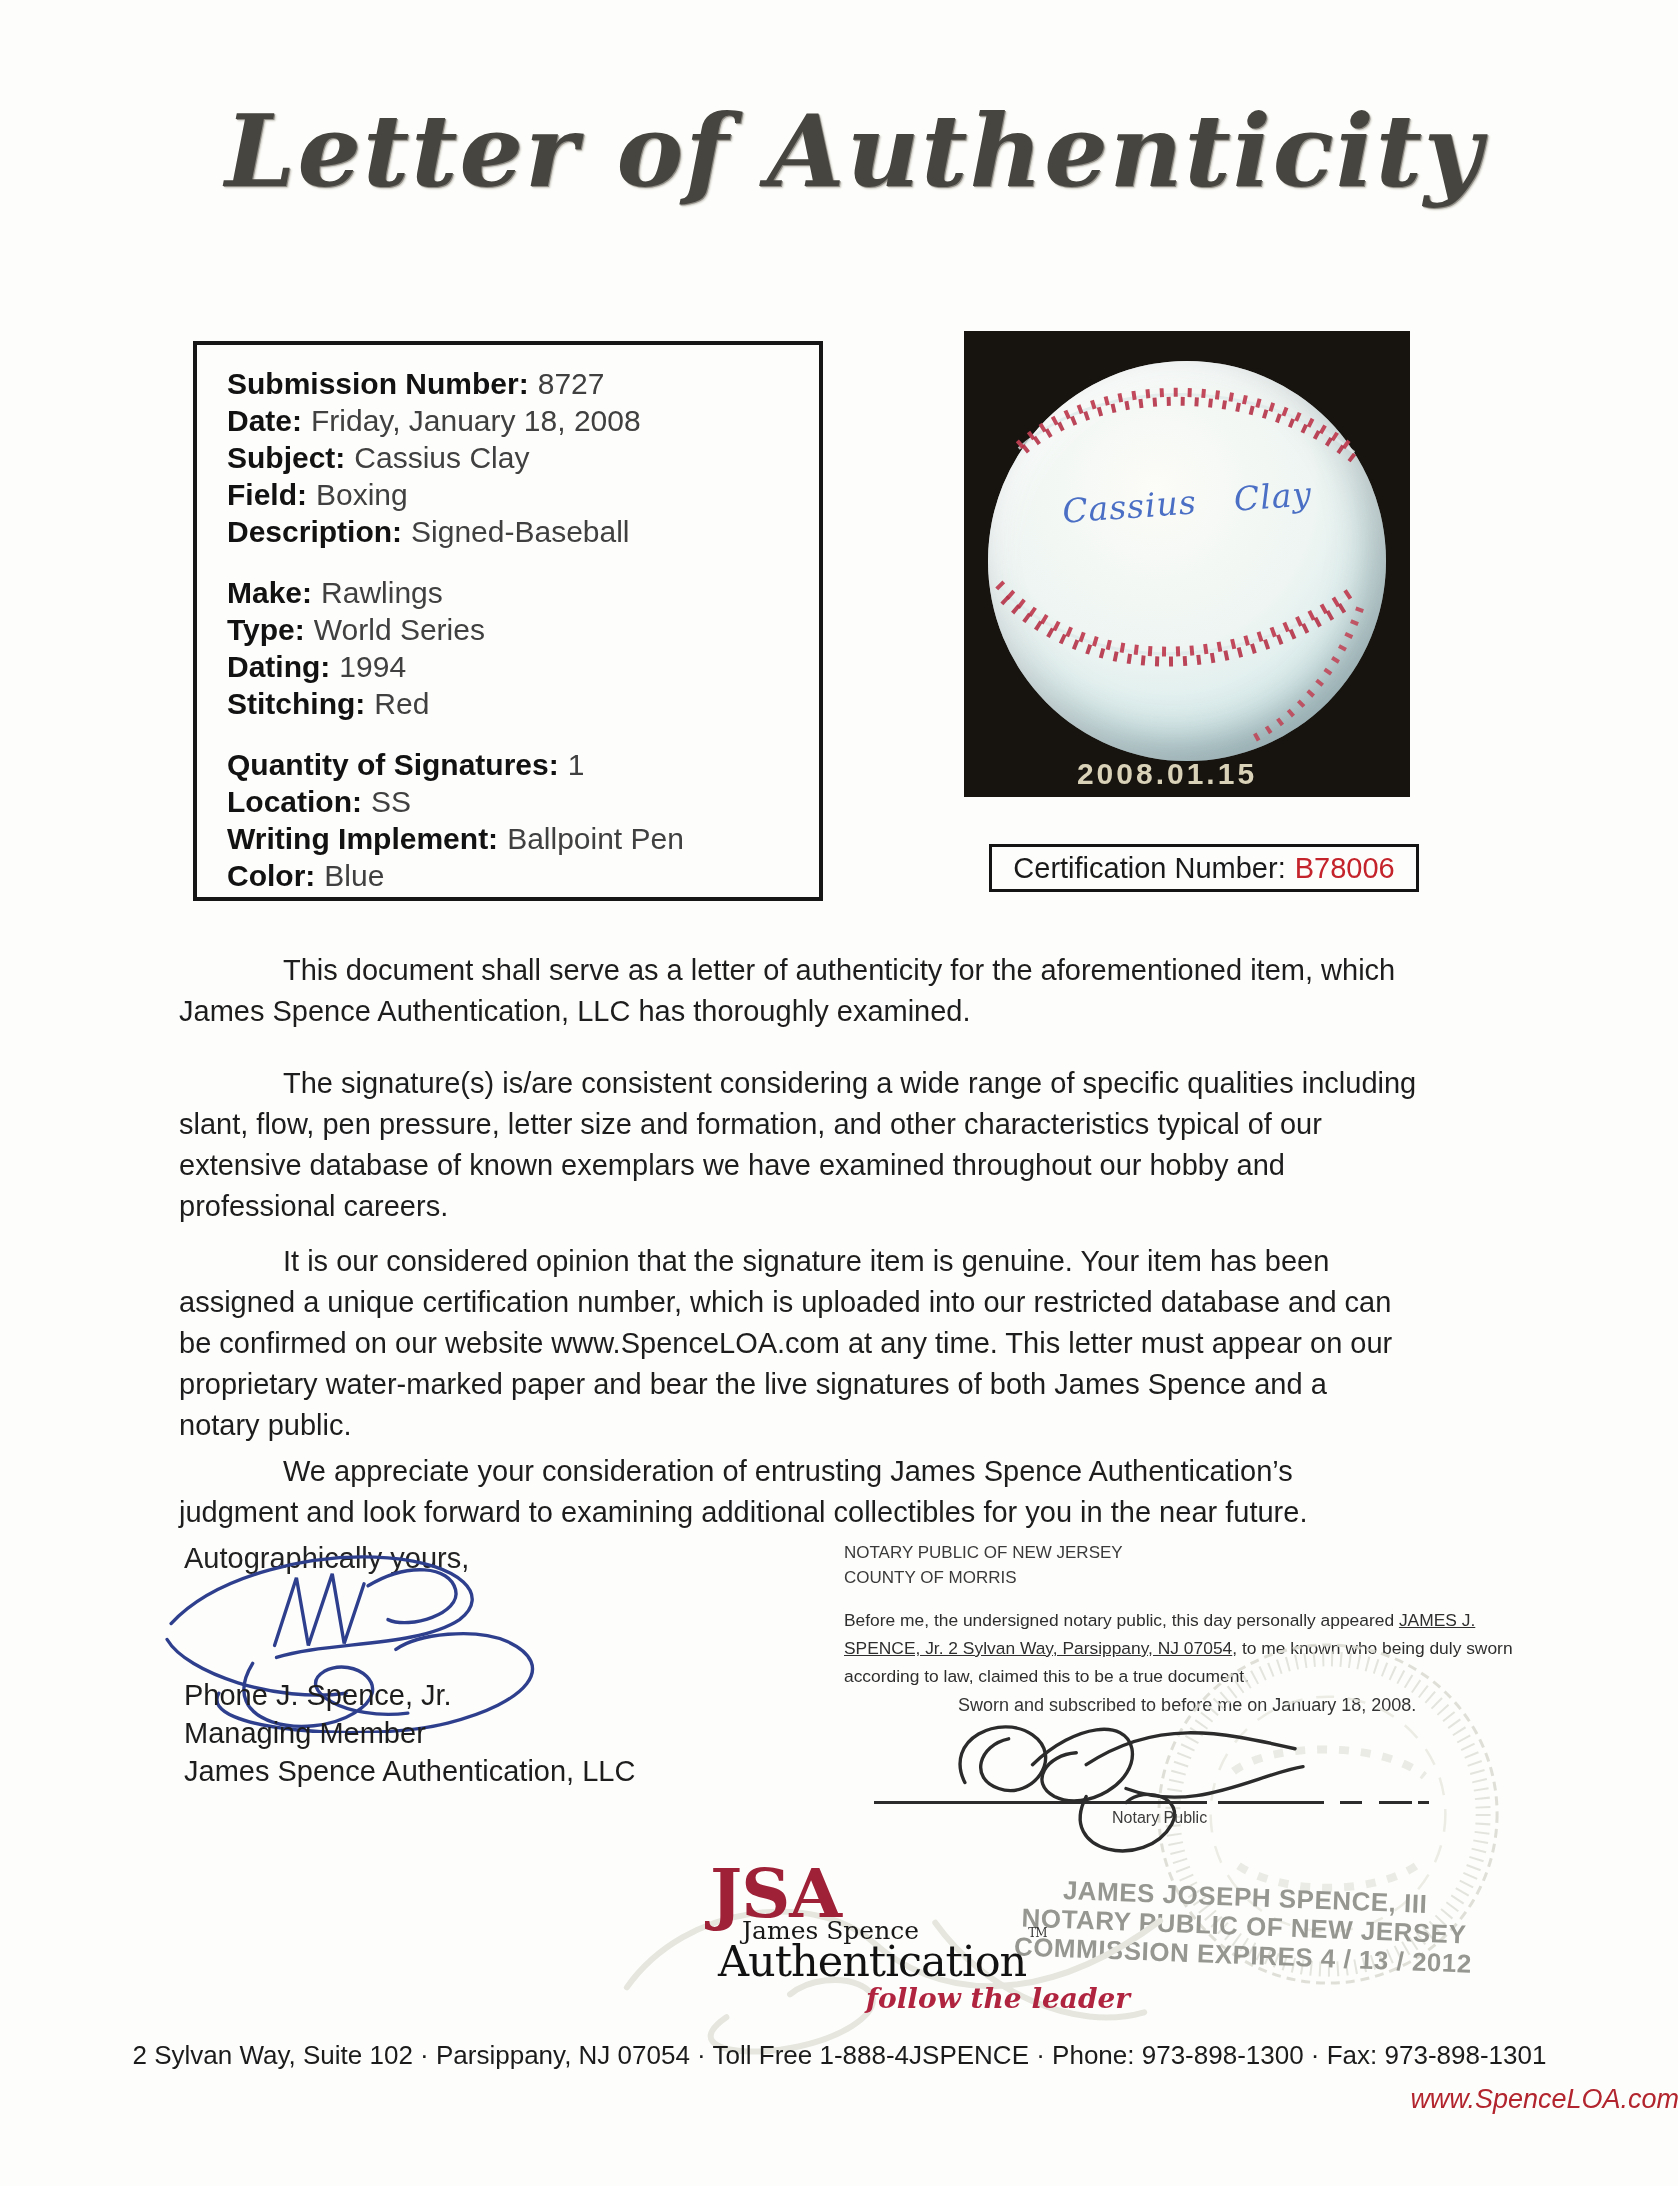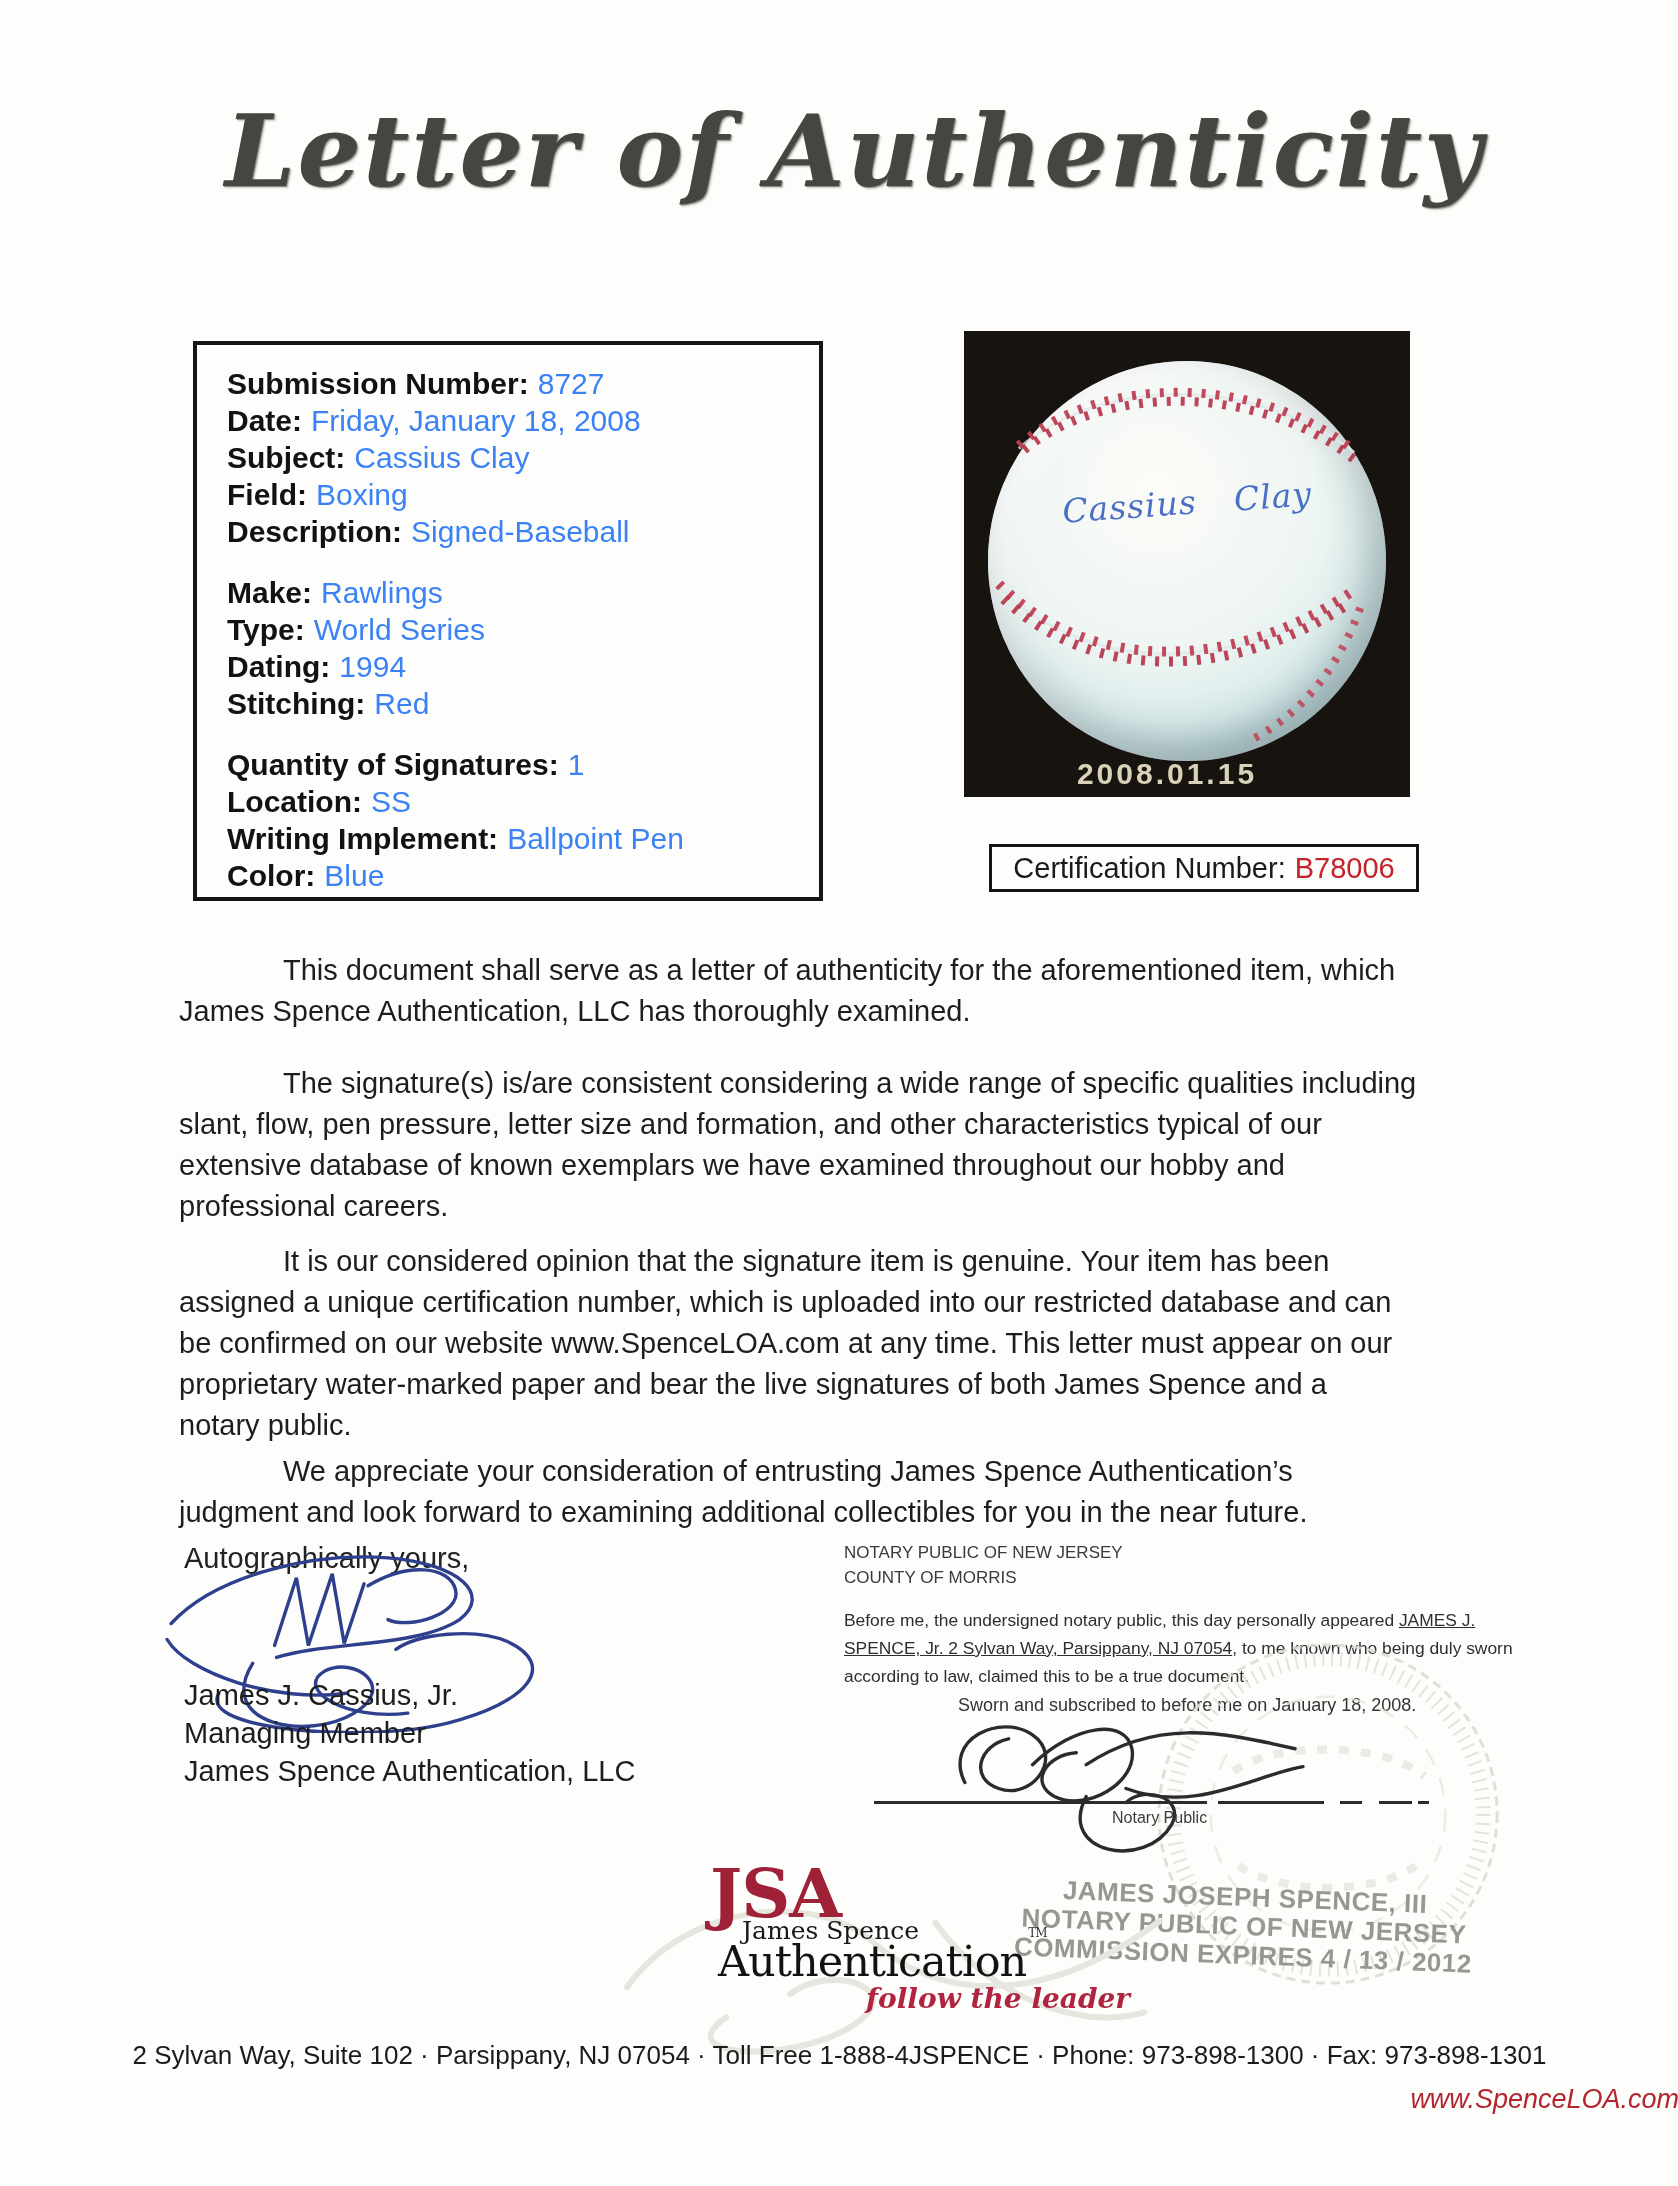--- a/index.html
+++ b/index.html
@@ -15,21 +15,21 @@
     font-size:100px;color:#47453f;letter-spacing:2px;
     text-shadow:1px 1px 0 #8d8b84, 2px 2px 2px #c9c7bf;
   }
   
   .info-box{
     position:absolute;left:193px;top:341px;width:630px;height:560px;
     border:4px solid #161616;box-sizing:border-box;
     padding:20px 8px 0 30px;font-size:30px;line-height:37px;white-space:nowrap;
   }
   .irow .ilabel{font-weight:bold;color:#121212;}
-  .irow .ival{color:#3b82f6;margin-left:9px;text-align:center;}
+  .irow .ival{color:#404040;margin-left:9px;text-align:center;}
   .igap{height:24px;}
   
   .photo{
     position:absolute;left:964px;top:331px;width:446px;height:466px;
     background:#17130f;overflow:hidden;
   }
   .ball{
     position:absolute;left:24px;top:30px;width:398px;height:400px;border-radius:50%;
     background:radial-gradient(circle at 42% 32%, #fcfcf8 0%, #eef5f2 45%, #d9ecec 68%, #bfdde0 85%, #93b0b5 99%);
     box-shadow:inset -14px -20px 40px rgba(40,60,70,.35), inset 10px 12px 30px rgba(255,255,255,.8);
@@ -168,21 +168,21 @@
     <g fill="none" stroke="#2e3f8e" stroke-width="3.4" stroke-linecap="round">
       <path d="M14,80 C60,30 160,8 232,14 C306,20 336,52 304,76 C262,104 170,98 120,114"></path>
       <path d="M118,102 L140,34 L152,102 L176,30 L188,100 L208,40"></path>
       <path d="M212,42 C252,18 294,22 300,46 C306,70 254,86 232,76"></path>
       <path d="M96,120 C58,182 152,198 198,170 C242,144 198,112 168,128 C138,146 190,178 252,170"></path>
       <path d="M62,150 C40,188 212,200 292,180 C372,160 404,122 352,98 C320,84 262,90 240,106"></path>
       <path d="M10,96 C30,130 120,160 190,150"></path>
     </g>
   </svg>
   <div class="signoff">
-    <div>James J. Cassius, Jr.</div>
+    <div>Phone J. Spence, Jr.</div>
     <div>Managing Member</div>
     <div>James Spence Authentication, LLC</div>
   </div>
 
   <div class="notary-head">
     <div>NOTARY PUBLIC OF NEW JERSEY</div>
     <div>COUNTY OF MORRIS</div>
   </div>
   <div class="notary-para">
     <div><span>Before me, the undersigned notary public, this day personally appeared </span><span class="u">JAMES J.</span></div>

